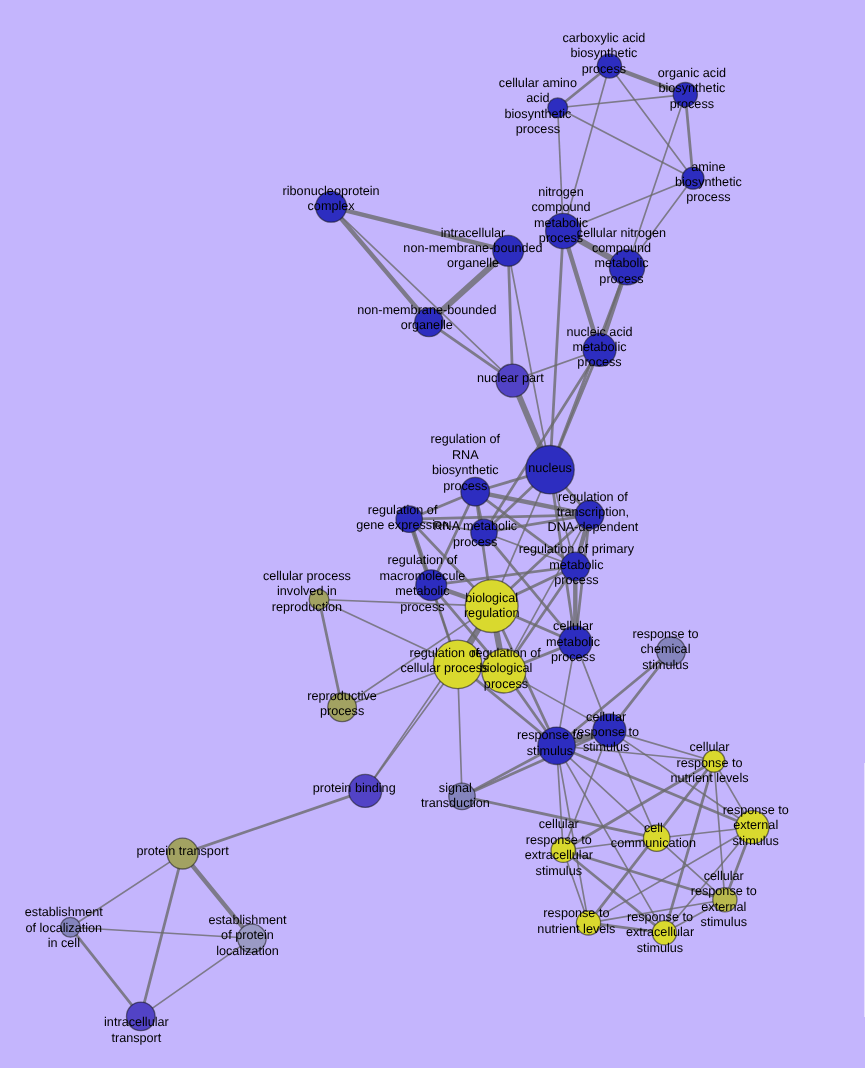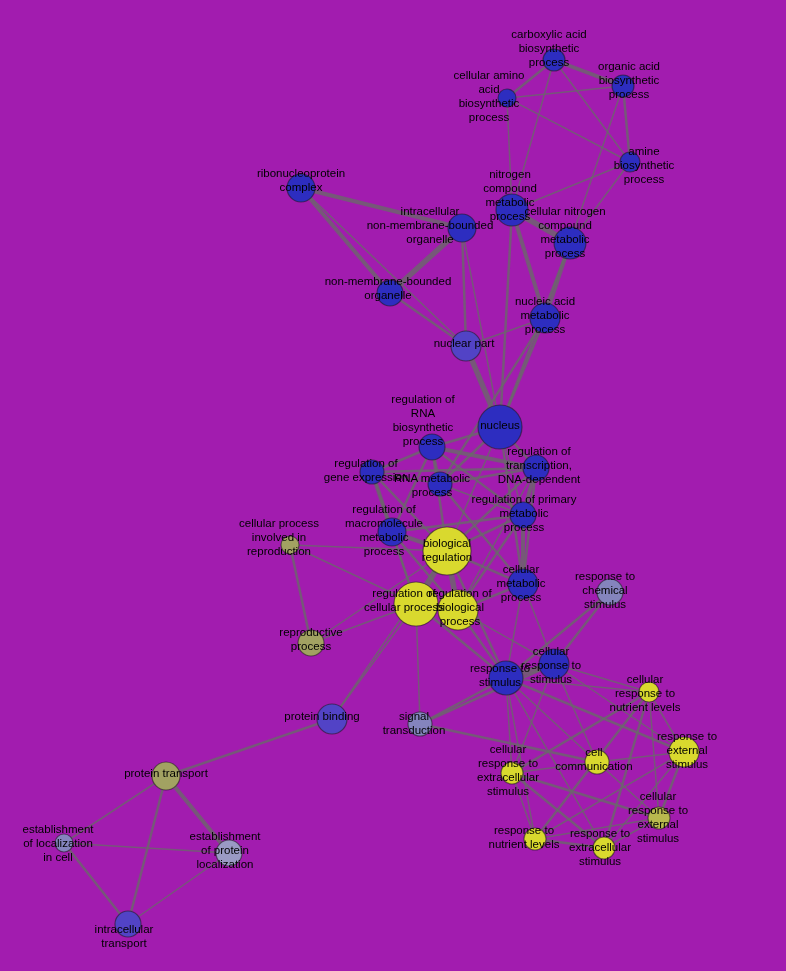--- a/index.html
+++ b/index.html
@@ -1,16 +1,16 @@
 <!DOCTYPE html>
 <html><head>
 <meta charset="utf-8">
 <style>
   html,body{margin:0;padding:0;background:#ffffff;}
-  .canvas{position:relative;width:786px;height:971px;background:#a21caf;overflow:hidden;}
+  .canvas{position:relative;width:786px;height:971px;background:#c4b5fd;overflow:hidden;}
   svg{display:block;}
   svg text{font-family:"Liberation Sans",sans-serif;font-size:11.5px;fill:#000000;}
 </style>
 </head>
 <body>
 
 <div class="canvas">
   <svg id="net-svg" width="786" height="971" viewBox="0 0 786 971">
       <g>
         <line x1="554" y1="60" x2="623" y2="86" stroke="#696969" stroke-width="4" stroke-opacity="0.78" stroke-linecap="round"></line>

